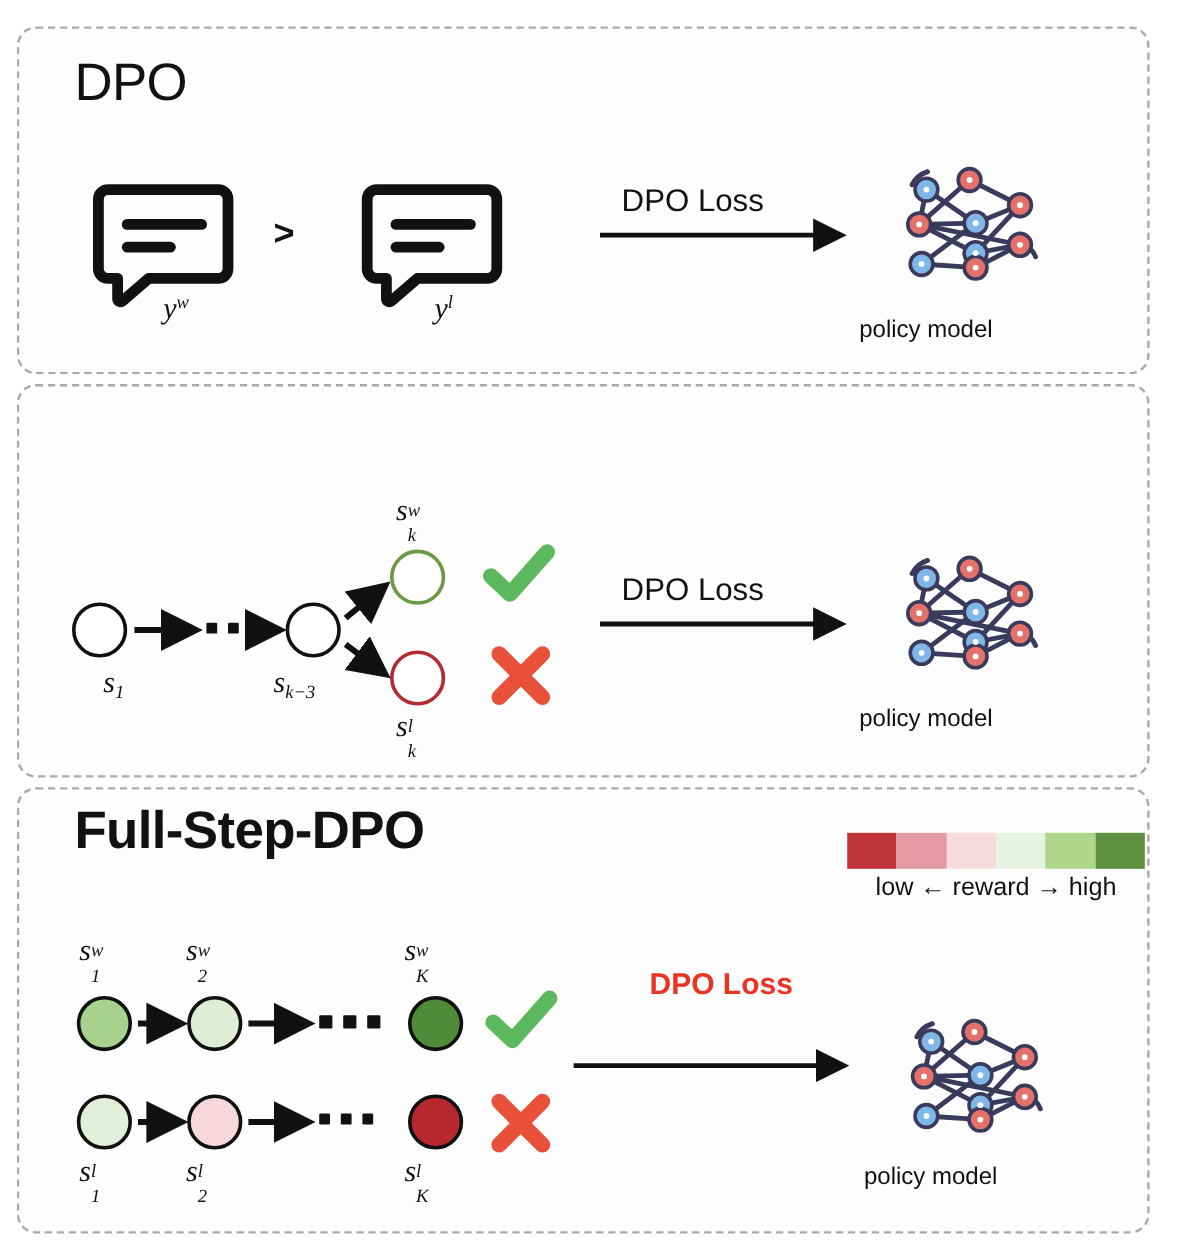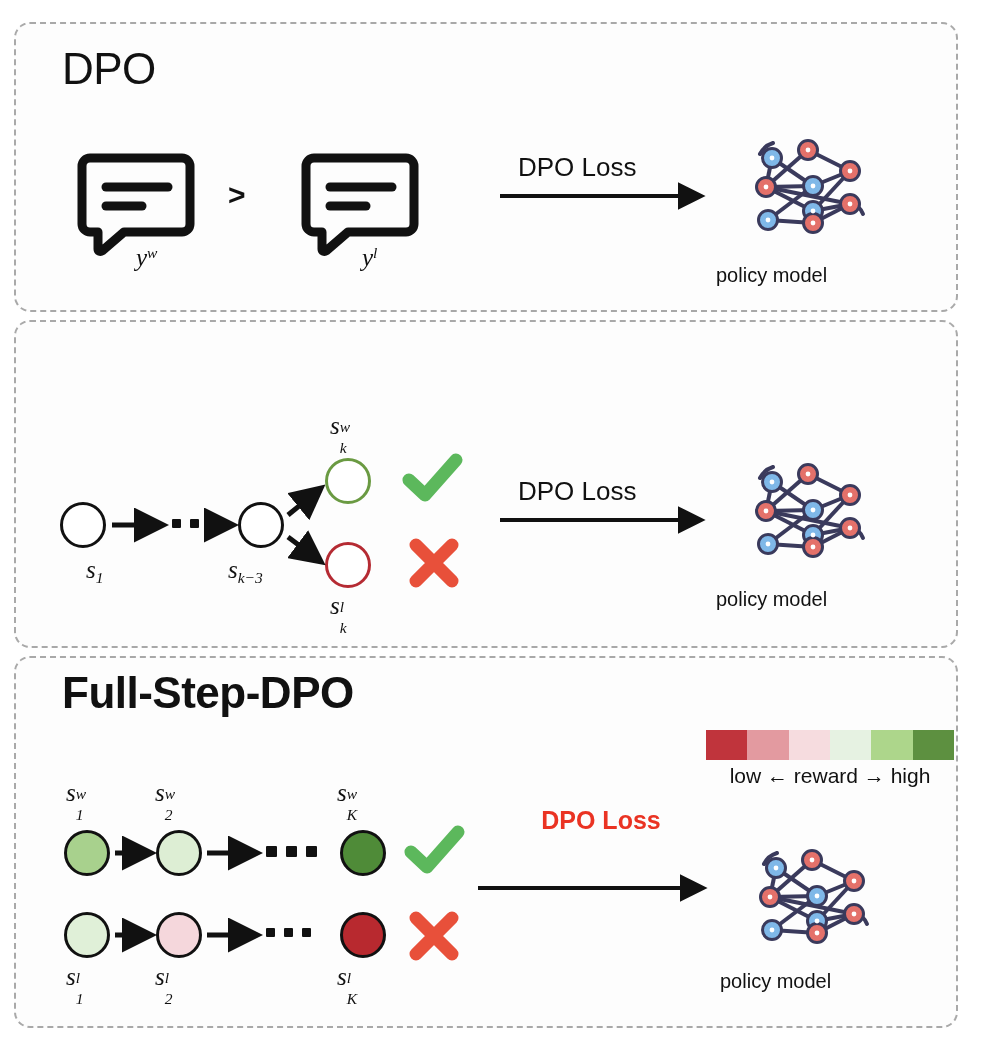--- a/index.html
+++ b/index.html
@@ -99,21 +99,21 @@
 
   
   .dots{position:absolute;display:flex;gap:9px;align-items:center;}
   .dots i{display:block;width:9px;height:9px;background:#111;border-radius:1px;}
   .dots.round i{border-radius:50%;width:11px;height:11px;}
 
   
   .mark{position:absolute;}
 
   
-  .legend{position:absolute;margin-top:36px;}
+  .legend{position:absolute;}
   .legend-bar{display:flex;height:30px;width:248px;}
   .legend-bar span{flex:1 1 auto;display:block;}
   .legend-caption{
     margin-top:4px;
     font-size:21px;
     color:#111;
     text-align:center;
     white-space:nowrap;
     width:270px;
     margin-left:-11px;

